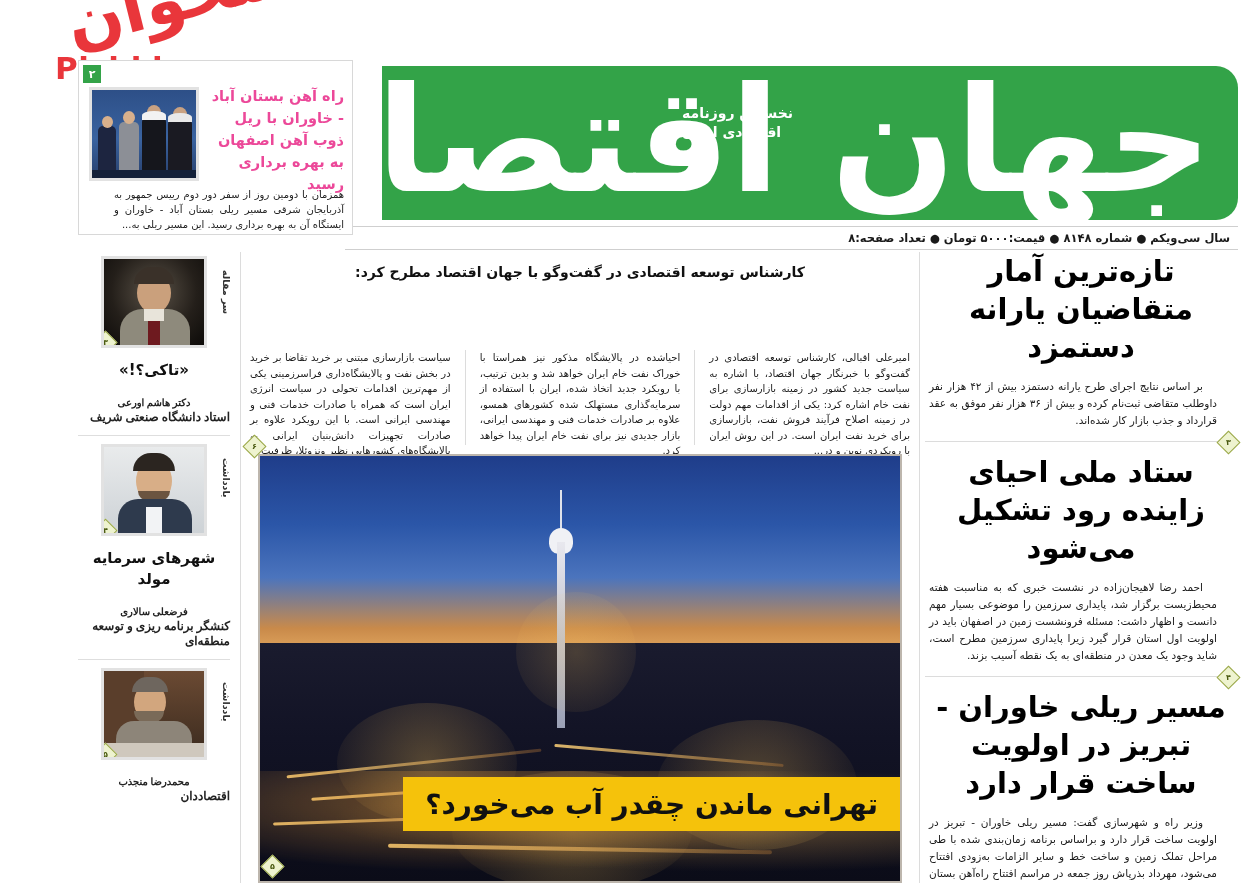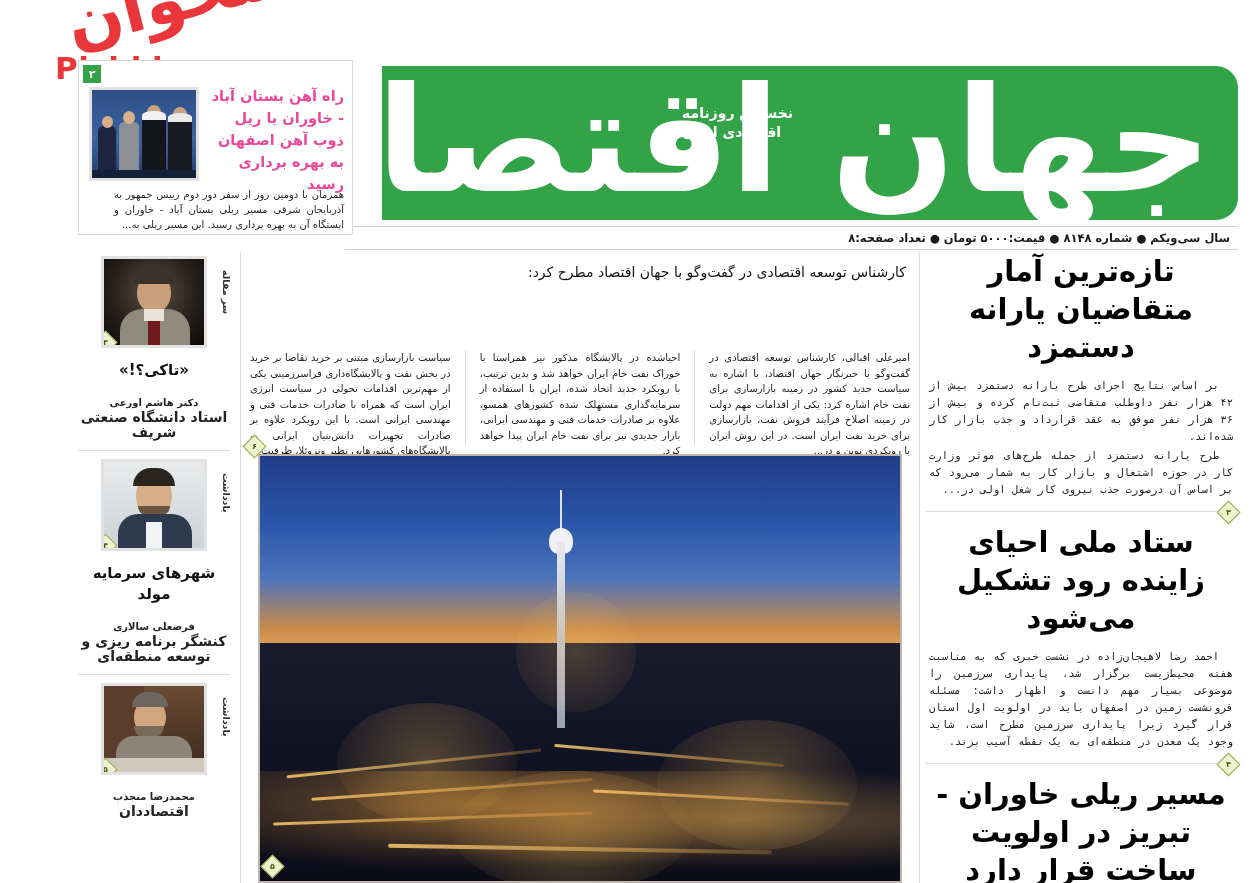--- a/index.html
+++ b/index.html
@@ -240,44 +240,47 @@
     line-height: 21px;
     color: #111;
   }
   .side-author {
     margin-top: 14px;
     text-align: center;
     font-size: 10px;
     font-weight: bold;
     line-height: 15px;
     color: #222;
+    font-family: Liberation Serif, serif;
   }
   .side-role {
-    text-align: center;
-    font-size: 14px;
+    text-align: right;
+    font-size: 12px;
     font-weight: bold;
     line-height: 15px;
     color: #222;
+    font-family: Liberation Serif, serif;
   }
 
   
   .center {
     position: absolute;
     left: 240px;
     top: 252px;
     width: 680px;
     height: 631px;
   }
   .center .vline-l { position:absolute; left:0; top:0; bottom:0; border-left:1px solid #dcdcdc; }
   .center .vline-r { position:absolute; right:0; top:0; bottom:0; border-right:1px solid #dcdcdc; }
 
   .kicker {
     margin: 12px 14px 0 14px;
+    text-align: center;
     font-size: 14px;
-    font-weight: normal;
+    font-weight: bold;
     color: #111;
   }
   .main-headline {
     margin: 8px 10px 0 10px;
     text-align: center;
     font-size: 37px;
     font-weight: bold;
     line-height: 46px;
     color: #000;
     letter-spacing: -1px;
@@ -392,21 +395,21 @@
     color: #000;
     letter-spacing: -.5px;
   }
   .rc-body {
     margin-top: 12px;
     font-size: 10.5px;
     line-height: 17px;
     text-align: justify;
     color: #1a1a1a;
   }
-  .rc-body p { margin: 0 0 2px 0; text-indent: 14px; font-family: Liberation Mono, monospace; }
+  .rc-body p { margin: 0 16px 2px 0; text-indent: 14px; }
   .rc-sep {
     margin: 12px 0 10px 0;
     border-top: 1px solid #dcdcdc;
     position: relative;
     height: 1px;
   }
   .rc-diamond { position: absolute; right: 0px; top: -8px; }
 </style>
 </head>
 <body>
@@ -545,33 +548,35 @@
 
       <div class="road" style="left:4%;top:72%;width:40%;transform:rotate(-6deg);"></div>
       <div class="road" style="left:8%;top:78%;width:44%;transform:rotate(-4deg);"></div>
       <div class="road" style="left:2%;top:85%;width:50%;transform:rotate(-2deg);"></div>
       <div class="road" style="left:46%;top:70%;width:36%;transform:rotate(5deg);"></div>
       <div class="road" style="left:52%;top:80%;width:40%;transform:rotate(3deg);"></div>
       <div class="road" style="left:20%;top:92%;width:60%;transform:rotate(1deg);height:4px;"></div>
 
       <div class="ph" style="left:0;bottom:0;right:0;height:26%;background:radial-gradient(ellipse at 35% 30%, rgba(255,170,60,.45), rgba(0,0,0,0) 62%), radial-gradient(ellipse at 75% 45%, rgba(255,190,90,.35), rgba(0,0,0,0) 60%);"></div>
 
+      <div class="caption-banner">
+        <span>تهرانی ماندن چقدر آب می‌خورد؟</span>
+      </div>
       <div class="diamond photo-diamond">
           <span>۵</span>
         </div>
     </div>
   </div>
 
   <div class="rightcol">
 
     <div class="rc-story">
       <div class="rc-title">تازه‌ترین آمار متقاضیان یارانه دستمزد</div>
       <div class="rc-body">
         <p>بر اساس نتایج اجرای طرح یارانه دستمزد بیش از ۴۲ هزار نفر داوطلب متقاضی ثبت‌نام کرده و بیش از ۳۶ هزار نفر موفق به عقد قرارداد و جذب بازار کار شده‌اند.</p>
-        <p>طرح یارانه دستمزد از جمله طرح‌های موثر وزارت کار در حوزه اشتغال و بازار کار به شمار می‌رود که بر اساس آن درصورت جذب نیروی کار شغل اولی در...</p>
       </div>
     </div>
     <div class="rc-sep">
       <div class="diamond rc-diamond">
           <span>۳</span>
         </div>
     </div>
 
     <div class="rc-story">
       <div class="rc-title">ستاد ملی احیای زاینده رود تشکیل می‌شود</div>

